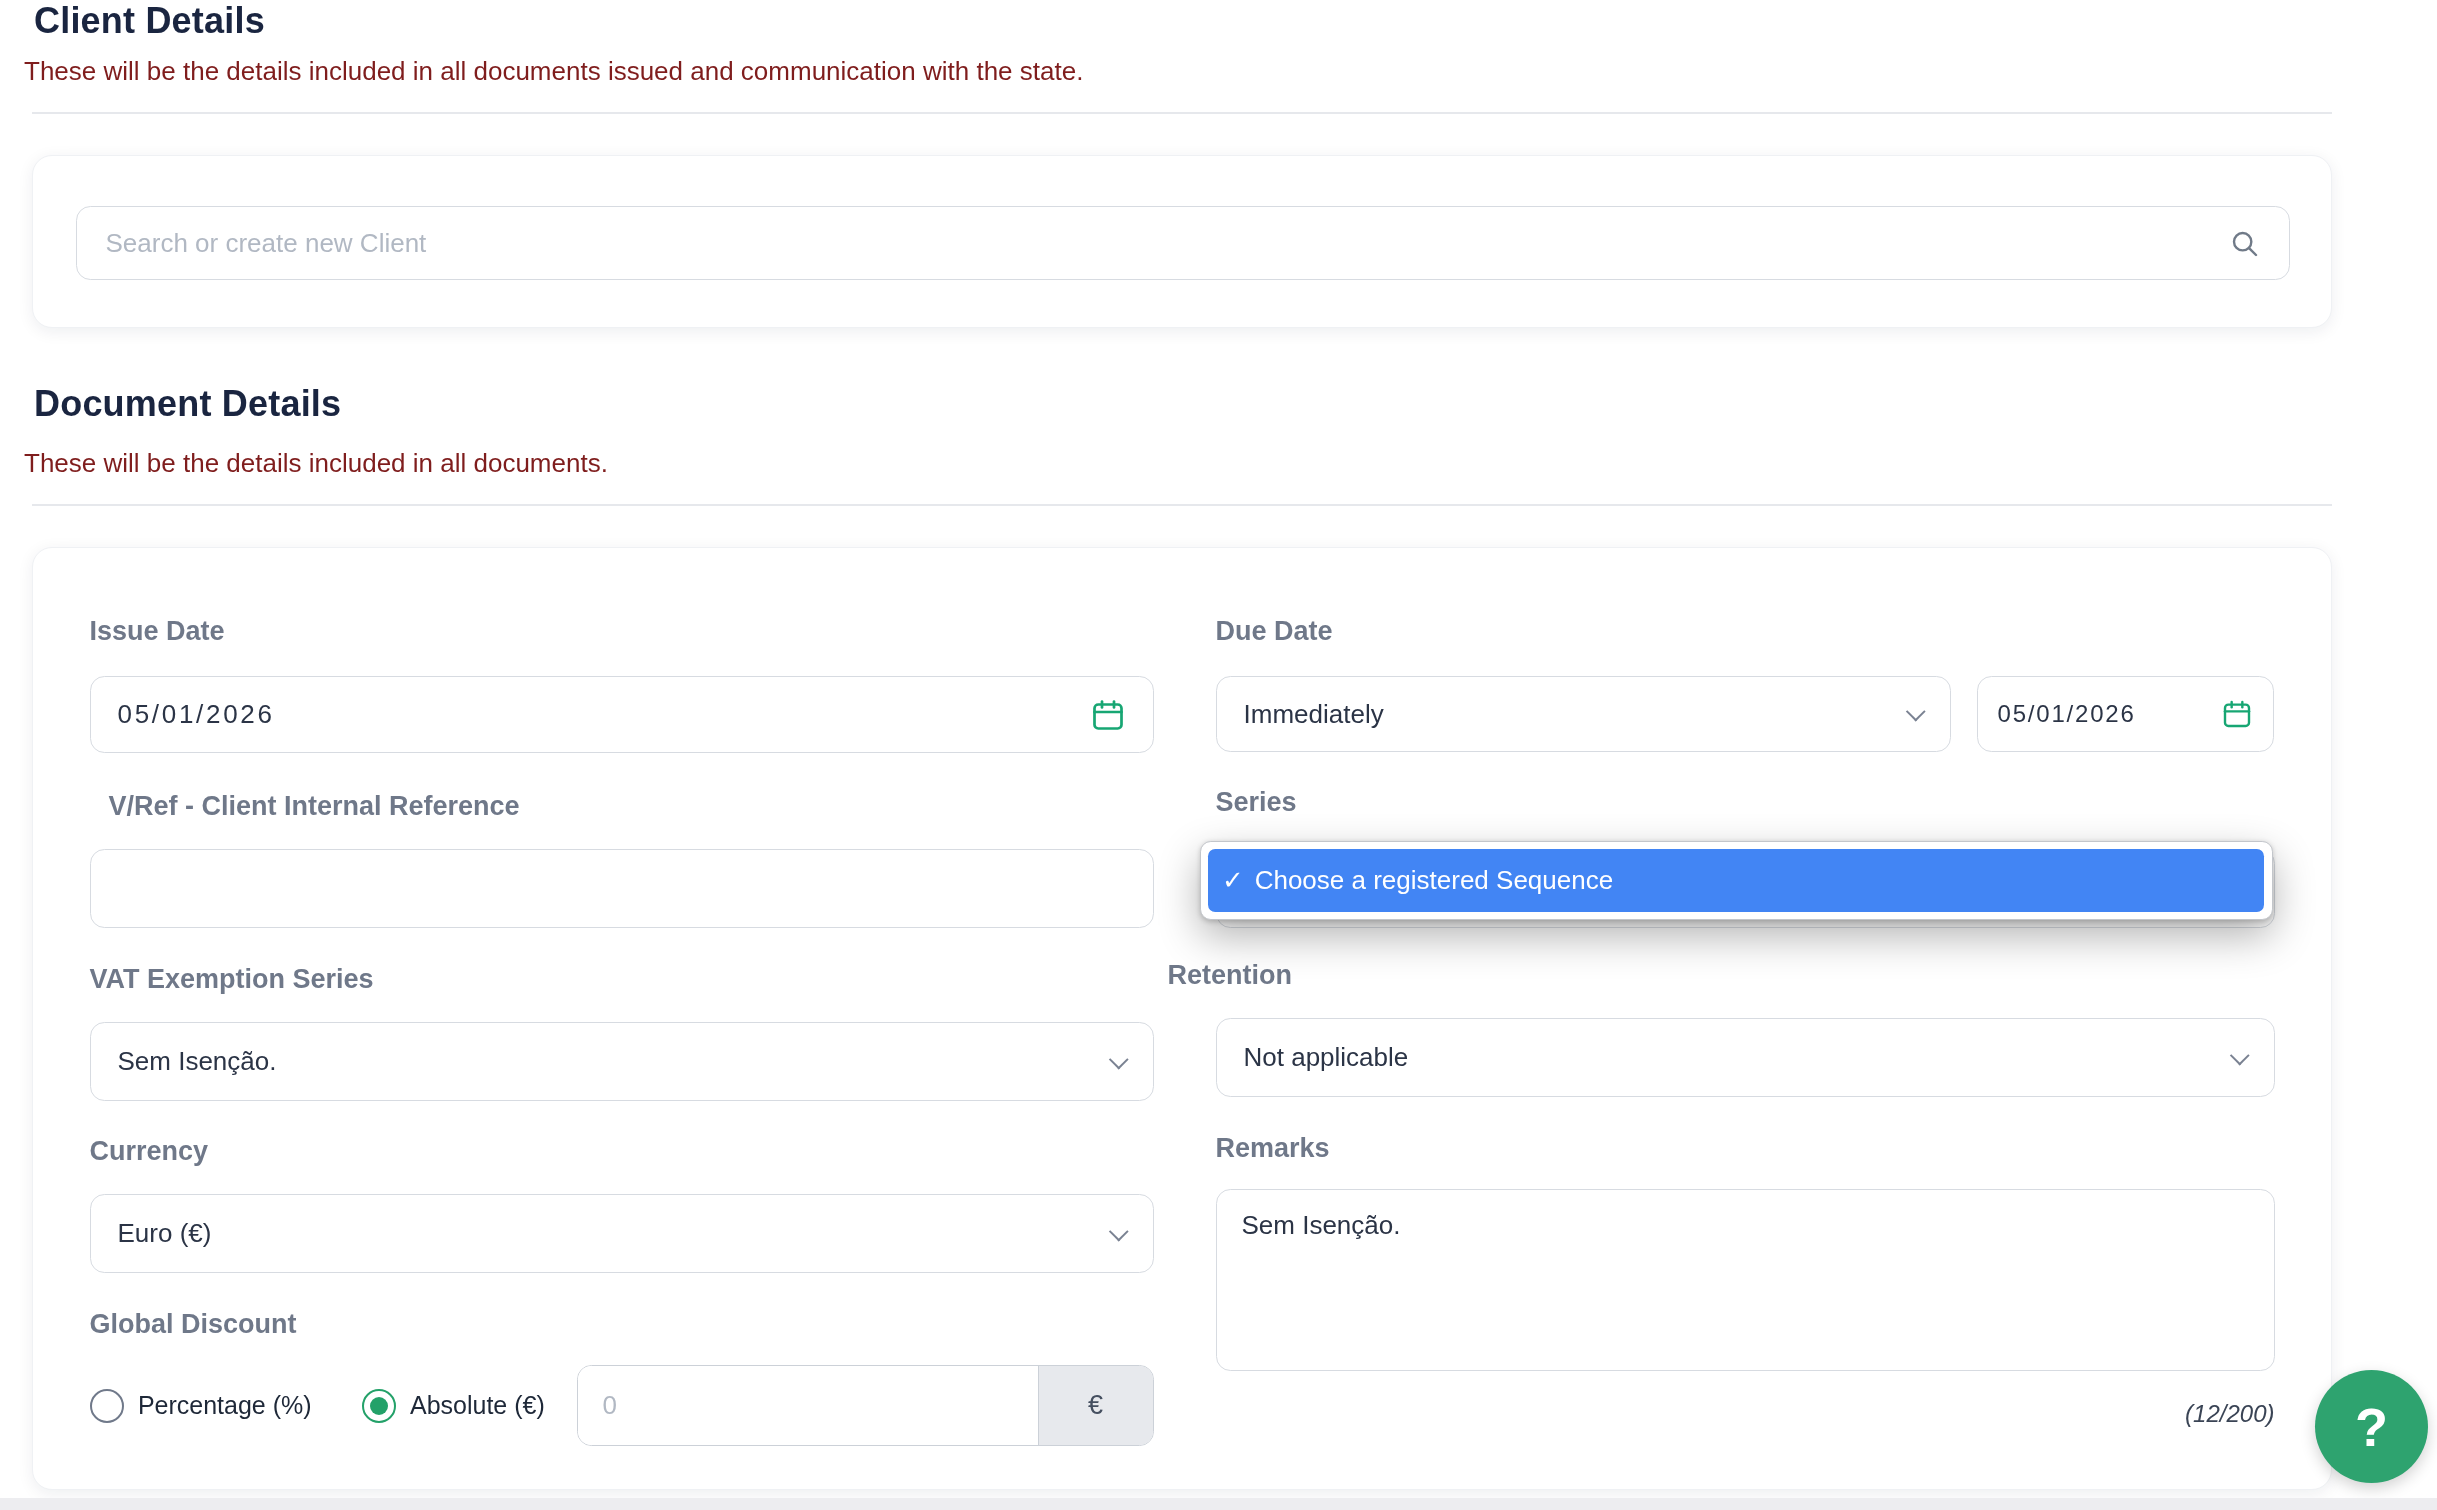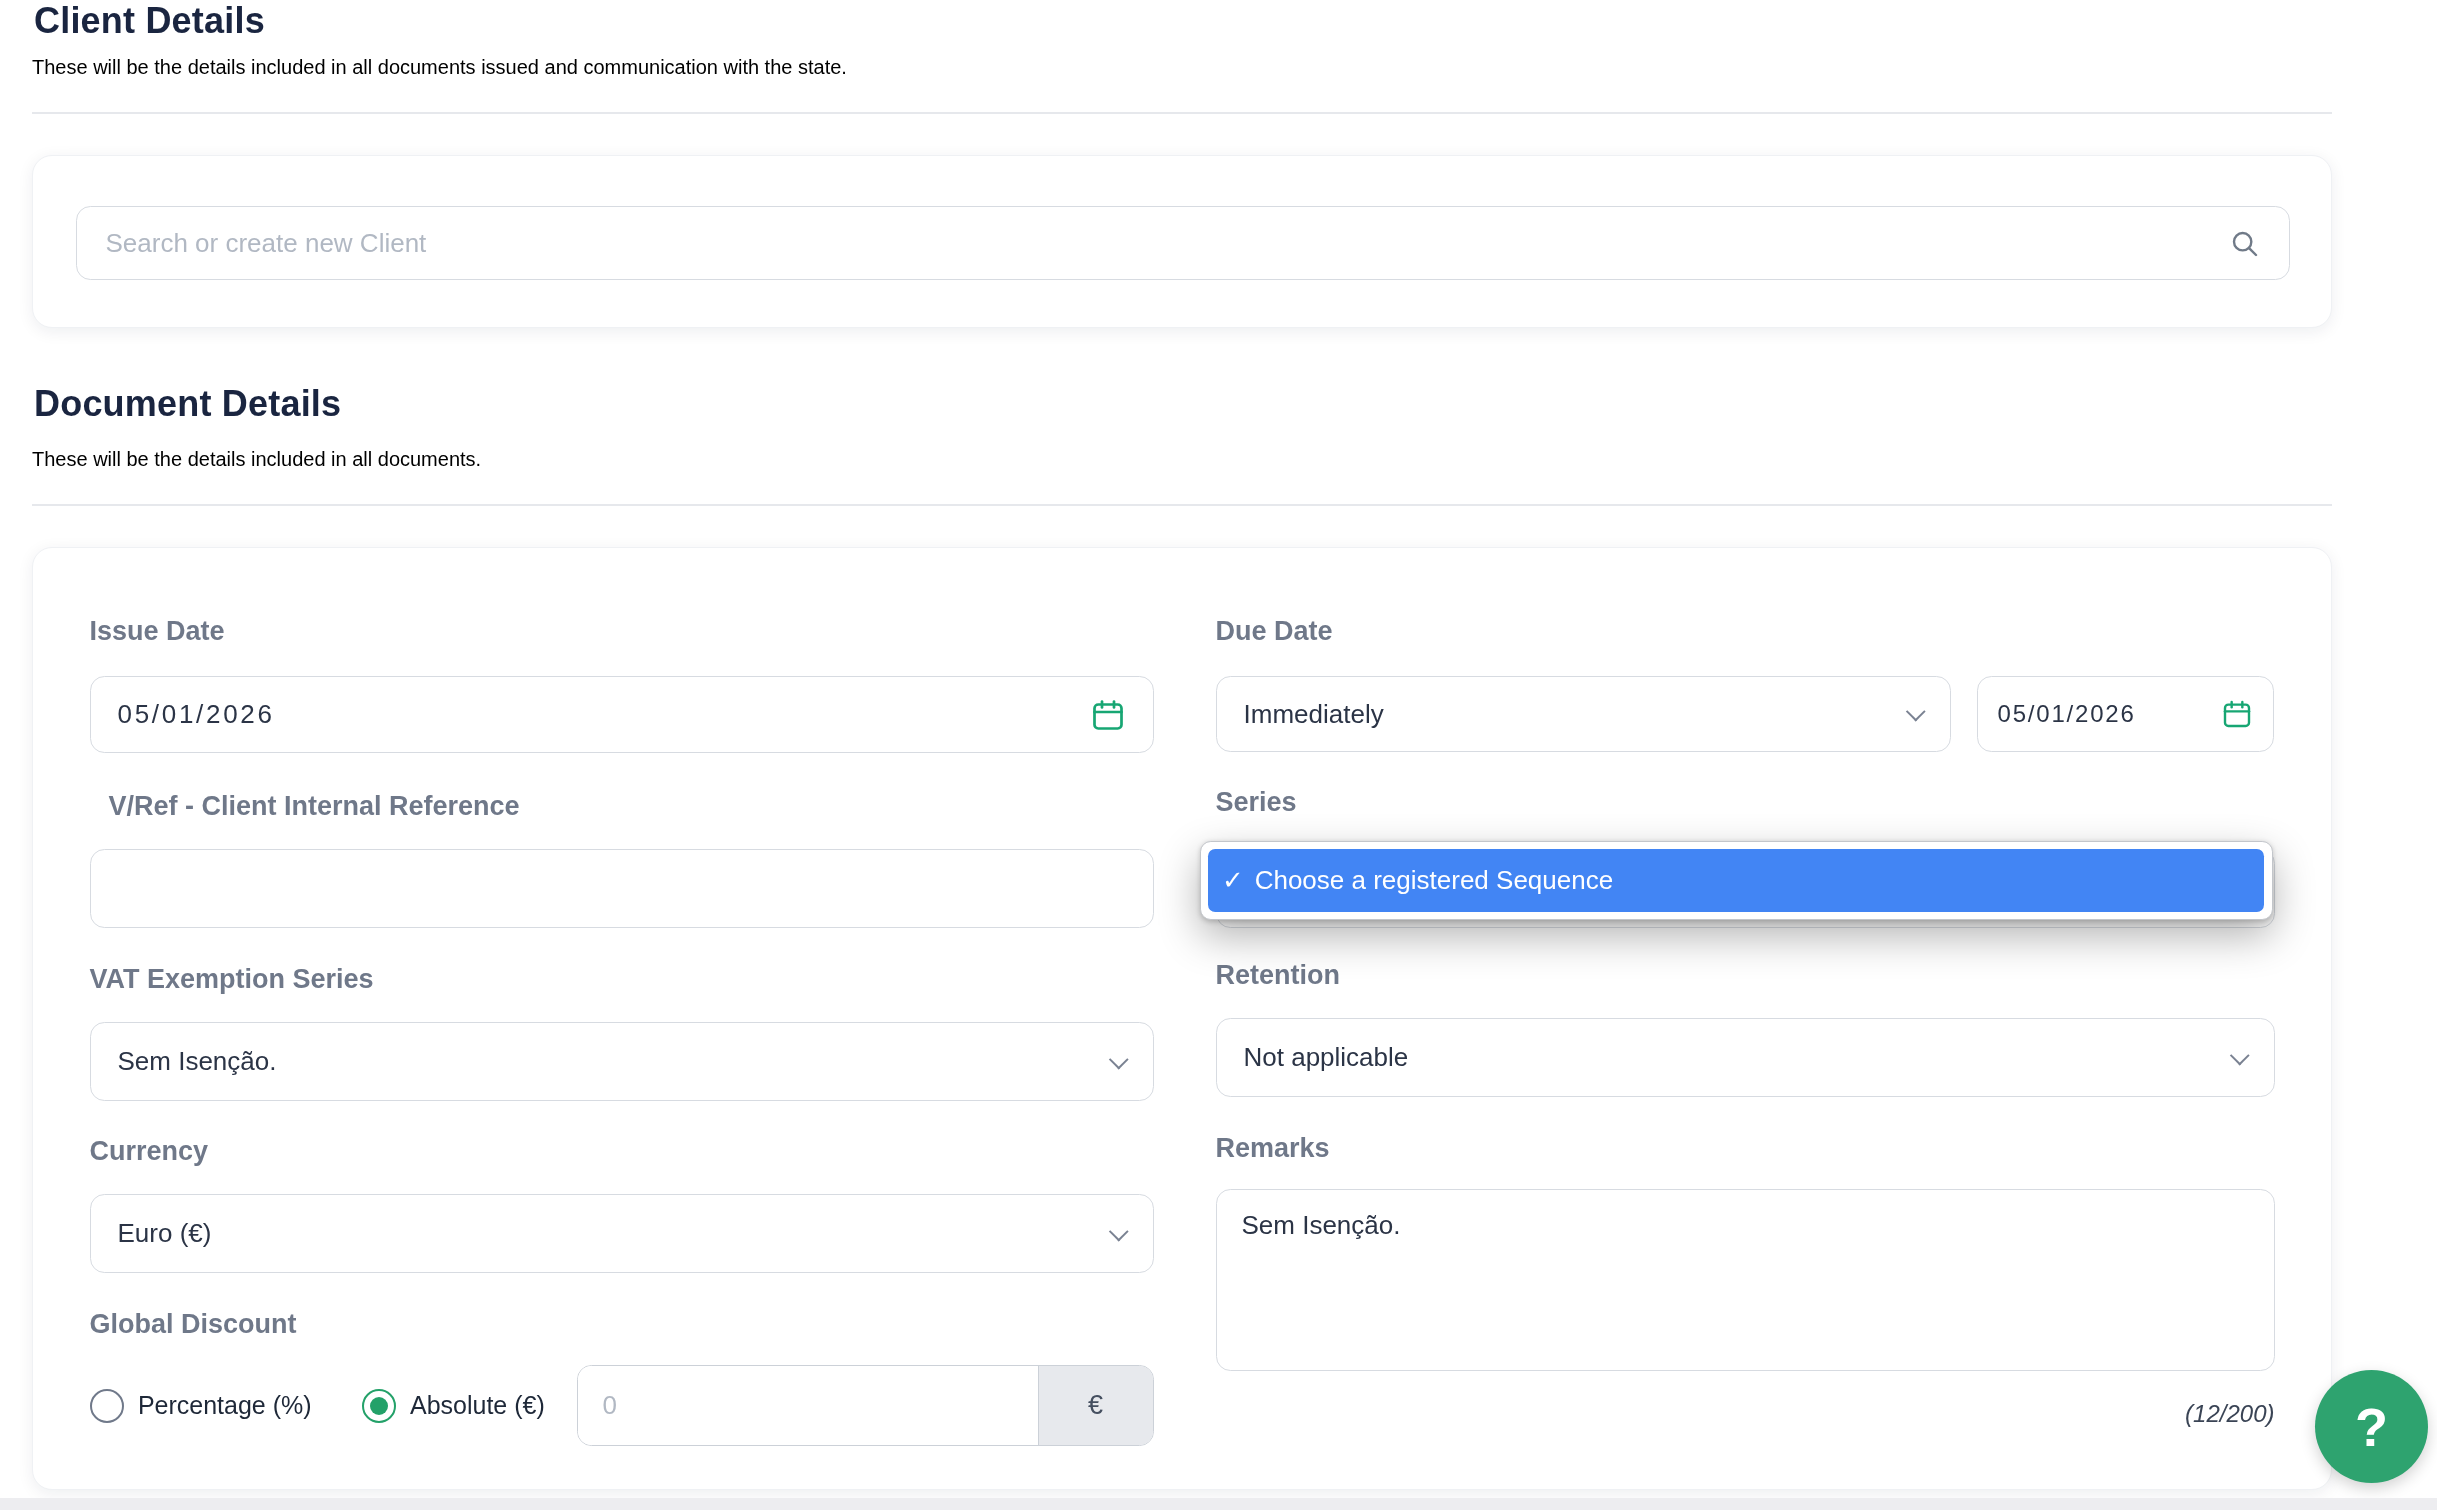--- a/index.html
+++ b/index.html
@@ -13,22 +13,22 @@
   }
 
   .section-title {
     position: absolute; left: 34px;
     font-size: 36px; font-weight: 700; color: #1a2540; letter-spacing: 0.2px;
   }
   #client-title { top: 0px; }
   #document-title { top: 383px; }
 
   .section-subtitle {
-    position: absolute; left: 32px;
-    font-size: 20px; color: #000000;
+    position: absolute; left: 24px;
+    font-size: 26px; color: #7f1d1d;
   }
   #client-subtitle { top: 56px; }
   #document-subtitle { top: 448px; }
 
   .divider { position: absolute; left: 31.5px; width: 2300px; height: 1.8px; background: #e6e8ec; }
   #divider1 { top: 112px; }
   #divider2 { top: 504px; }
 
   .card {
     position: absolute; left: 31.5px; width: 2300px;
@@ -50,21 +50,21 @@
   }
   #search-input::placeholder { color: #b1b8c3; }
 
   
   .field-label { position: absolute; font-size: 27px; font-weight: 700; color: #6f7889; }
   #label-issue     { left: 57px;   top: 68px; }
   #label-due       { left: 1183px; top: 68px; }
   #label-vref      { left: 57px;   top: 243px; margin-left: 19px; }
   #label-series    { left: 1183px; top: 239px; }
   #label-vat       { left: 57px;   top: 416px; }
-  #label-retention { left: 1183px; top: 412px; }
+  #label-retention { left: 1135px; top: 412px; }
   #label-currency  { left: 57px;   top: 588px; }
   #label-remarks   { left: 1183px; top: 585px; }
   #label-discount  { left: 57px;   top: 761px; }
 
   
   .control {
     position: absolute; background: #fff;
     border: 1.8px solid #d7dbe1; border-radius: 14.4px;
     display: flex; align-items: center; padding: 0 27px;
     font-size: 26px; color: #2b3446; cursor: pointer; gap: 45px;

